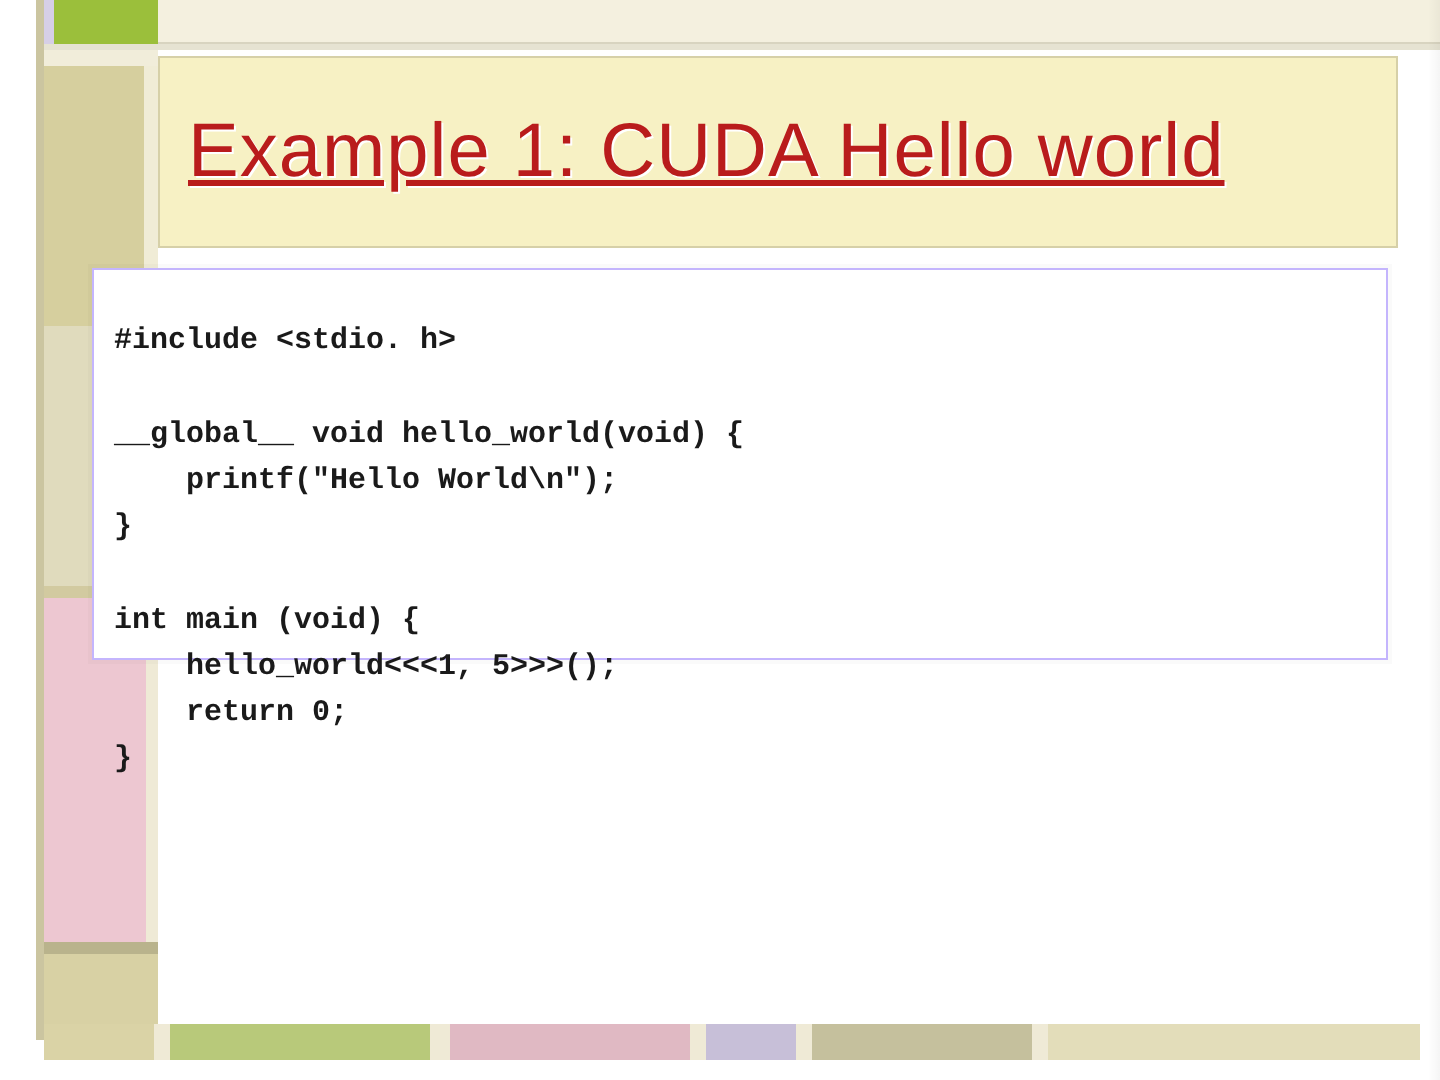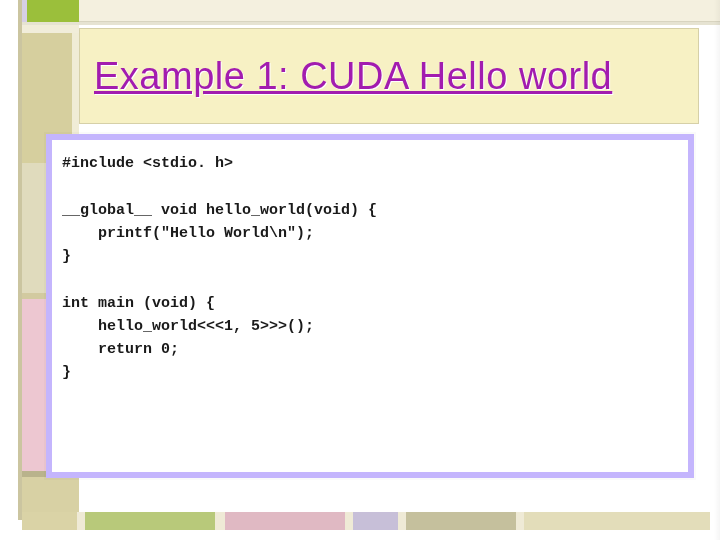--- a/index.html
+++ b/index.html
@@ -28,24 +28,24 @@
   .seg-d { top: 268px; height: 6px; background: #d2caa0; }
   .seg-e { top: 274px; height: 172px; background: #edc7d1; border-right: 6px solid #efead6; }
   .seg-f { top: 446px; height: 6px; background: #b9b38c; }
   .seg-g { top: 452px; height: 48px; background: #d8d1a4; }
 
   
   .p-far-left { left: 18px; top: 0; width: 4px; height: 520px; background: #cbc5a0; }
 
   
   .title-band { position: absolute; left: 79px; top: 28px; width: 620px; height: 96px; background: #f7f1c4; border: 1px solid #d6d0a8; display: flex; align-items: center; padding-left: 14px; }
-  .title-text { font-family: "Arial Narrow", Arial, sans-serif; font-stretch: condensed; font-size: 38px; letter-spacing: 0.5px; color: #a21caf; text-decoration: underline; text-shadow: 1px 1px 0 #ffffff; white-space: nowrap; }
+  .title-text { font-family: "Arial Narrow", Arial, sans-serif; font-stretch: condensed; font-size: 38px; letter-spacing: 0.5px; color: #b91c1c; text-decoration: underline; text-shadow: 1px 1px 0 #ffffff; white-space: nowrap; }
 
   
-  .code-box { position: absolute; left: 46px; top: 134px; width: 648px; height: 344px; background: #ffffff; border: 6px solid #c4b5fd; box-shadow: 0 0 0 2px rgba(0,0,0,0.02); padding: 12px 10px; }
+  .code-box { position: absolute; left: 46px; top: 134px; width: 648px; height: 196px; background: #ffffff; border: 1px solid #c4b5fd; box-shadow: 0 0 0 2px rgba(0,0,0,0.02); padding: 24px 10px; }
   .code { font-family: "Courier New", Courier, monospace; font-size: 15px; font-weight: bold; color: #1a1a1a; line-height: 1.55; white-space: pre; }
 
   
   .bottom-row { position: absolute; left: 22px; bottom: 10px; width: 688px; height: 18px; }
   .bchip { position: absolute; top: 0; height: 100%; }
   .b1 { left: 0; width: 55px; background: #dad3a6; }
   .b2 { left: 55px; width: 8px; background: #efead6; }
   .b3 { left: 63px; width: 130px; background: #b8c97a; }
   .b4 { left: 193px; width: 10px; background: #efead6; }
   .b5 { left: 203px; width: 120px; background: #e0b9c3; }

